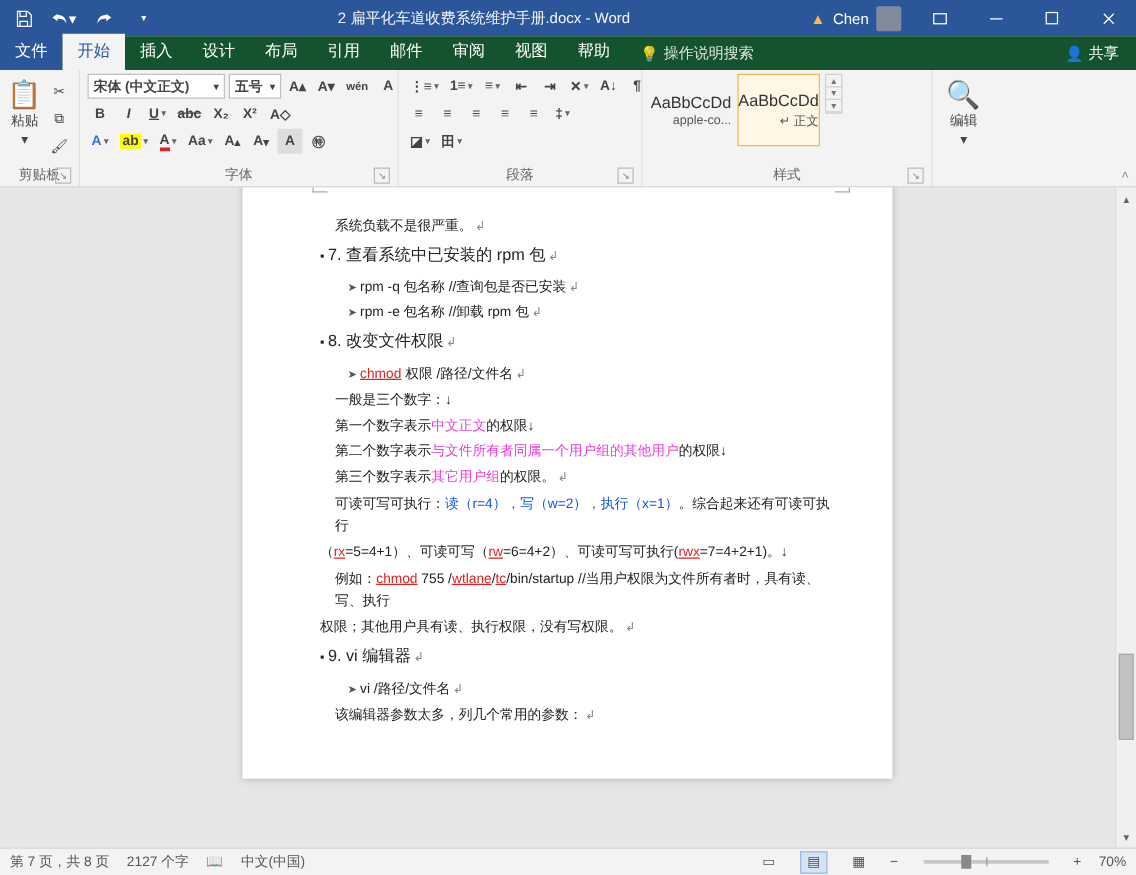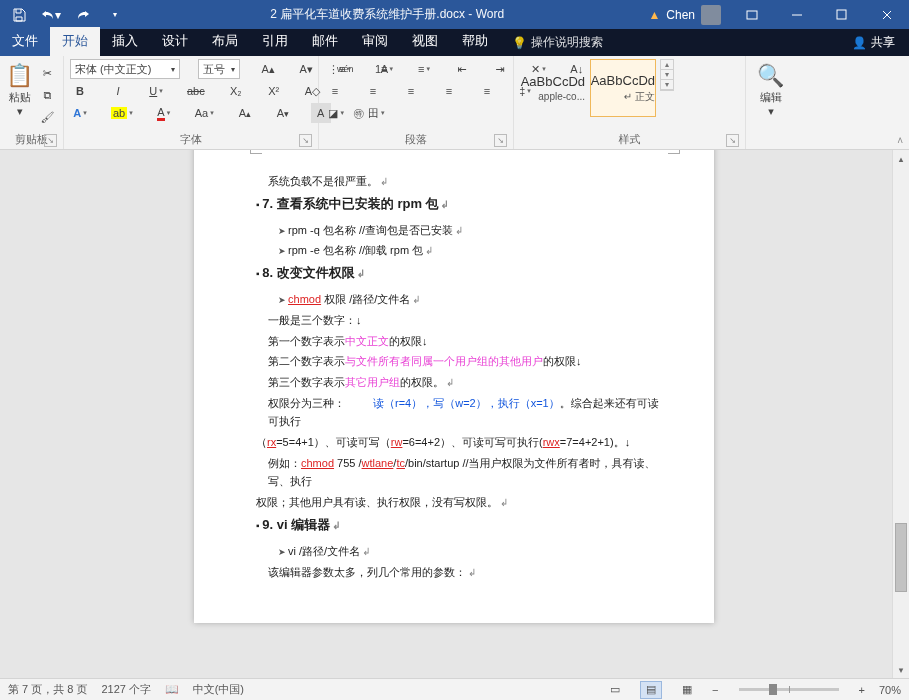--- a/index.html
+++ b/index.html
@@ -8,63 +8,63 @@
 .titlebar { height: 29px; background: linear-gradient(#2b579a,#2b579a); display: flex; align-items: center; color: #fff; font-size: 12px; }
 .titlebar .qat { display: flex; align-items: center; gap: 6px; padding: 0 6px; }
 .titlebar .qat .qbtn { width: 26px; height: 24px; display: flex; align-items: center; justify-content: center; color: #fff; }
 .titlebar .title { flex: 1; text-align: center; opacity: .95; }
 .titlebar .wincontrols { display: flex; align-items: center; }
 .titlebar .wincontrols .wbtn { width: 45px; height: 29px; display: flex; align-items: center; justify-content: center; color: #fff; }
 .titlebar .user { display: flex; align-items: center; gap: 6px; padding: 0 8px; font-size: 12px; }
 .titlebar .user .warn { color: #ffb84d; }
 .titlebar .user .avatar { width: 20px; height: 20px; background: #808c9e; border-radius: 2px; }
 
-.tabs { height: 27px; background: #0f172a; display: flex; align-items: flex-end; color: #fff; font-size: 13px; }
+.tabs { height: 27px; background: #14532d; display: flex; align-items: flex-end; color: #fff; font-size: 13px; }
 .tabs .tab { padding: 5px 12px 6px; cursor: pointer; }
 .tabs .tab.file { background: #2b579a; }
 .tabs .tab.active { background: #f3f3f3; color: #2b579a; }
 .tabs .tell { display: flex; align-items: center; gap: 4px; padding: 5px 12px; opacity: .85; font-size: 12px; }
 .tabs .spacer { flex: 1; }
 .tabs .share { padding: 5px 14px; font-size: 12px; display: flex; align-items: center; gap: 4px; }
 
 .ribbon { height: 94px; background: #f3f3f3; border-bottom: 1px solid #d4d4d4; display: flex; font-size: 11px; color: #444; position: relative; }
 .ribbon .group { border-right: 1px solid #e1e1e1; padding: 3px 6px 2px; display: flex; flex-direction: column; }
 .ribbon .group .body { flex: 1; display: flex; align-items: flex-start; gap: 4px; }
 .ribbon .group .label { text-align: center; font-size: 11px; color: #666; padding-top: 1px; position: relative; }
 .ribbon .group .label .launcher { position: absolute; right: 0; bottom: 0; width: 13px; height: 13px; border: 1px solid #bbb; font-size: 8px; line-height: 11px; text-align: center; color: #888; }
 .rbtn { min-width: 20px; height: 20px; display: inline-flex; align-items: center; justify-content: center; border: 1px solid transparent; padding: 0 2px; color: #444; }
 .rbtn .dd { font-size: 7px; margin-left: 2px; color: #666; }
 .bigbtn { width: 40px; display: flex; flex-direction: column; align-items: center; gap: 2px; padding-top: 4px; }
 .bigbtn .icon { font-size: 22px; }
 .bigbtn .text { font-size: 11px; text-align: center; line-height: 12px; }
 .fontname { width: 110px; height: 20px; border: 1px solid #c0c0c0; background: #fff; font-size: 11px; padding: 0 4px; display: flex; align-items: center; justify-content: space-between; }
 .fontsize { width: 42px; height: 20px; border: 1px solid #c0c0c0; background: #fff; font-size: 11px; padding: 0 4px; display: flex; align-items: center; justify-content: space-between; }
-.row { display: flex; gap: 18px; align-items: flex-start; margin-bottom: 2px; }
+.row { display: flex; gap: 3px; align-items: flex-start; margin-bottom: 2px; font-weight: bold; }
 .stylebox { width: 66px; height: 58px; border: 1px solid transparent; display: flex; flex-direction: column; align-items: flex-end; justify-content: center; gap: 2px; }
 .stylebox.sel { border-color: #f0b85a; background: #fff6e5; }
 .stylebox .preview { font-size: 13px; color: #333; }
 .stylebox .preview.big { font-size: 22px; font-weight: bold; }
 .stylebox .name { font-size: 10px; color: #555; }
 .stylescroll { width: 14px; display: flex; flex-direction: column; border: 1px solid #d0d0d0; }
 .stylescroll div { flex: 1; display: flex; align-items: center; justify-content: center; font-size: 8px; color: #777; border-bottom: 1px solid #d0d0d0; }
 .collapse-caret { position: absolute; right: 6px; bottom: 3px; font-size: 10px; color: #888; }
 
 .docarea { position: absolute; top: 150px; bottom: 22px; left: 0; right: 0; background: #e6e6e6; overflow: hidden; }
 .page { position: absolute; left: 194px; top: -10px; width: 520px; background: #fff; box-shadow: 0 0 6px rgba(0,0,0,.25); padding: 30px 46px 40px 62px; font-size: 11px; color: #222; line-height: 1.7; }
 .page .mark { position: absolute; top: 0; width: 12px; height: 14px; border-left: 1px solid #aaa; border-bottom: 1px solid #aaa; }
 .page .mark.r { right: 34px; border-left: none; border-right: 1px solid #aaa; }
 .page .mark.l { left: 56px; }
 .page p { margin: 2px 0; }
 .page .para-mark::after { content: "↲"; color: #888; font-size: 10px; margin-left: 2px; }
-.page .h { font-weight: bold; font-size: 13px; margin: 0 0 6px; }
+.page .h { font-weight: normal; font-size: 13px; margin: 0 0 6px; }
 .page .h::before { content: "▪ "; font-size: 10px; }
 .page .bullet::before { content: "➤  "; font-size: 9px; color: #555; }
 .page .indent1 { padding-left: 22px; }
 .page .indent2 { padding-left: 12px; }
-.page .blue { color: #1155dd; margin-left: 28px; }
+.page .blue { color: #1155dd; }
 .page .pink { color: #e83ed4; }
 .page .uline { text-decoration: underline; }
 .page .red { color: #d22; }
 
 .scrollbar-v { position: absolute; right: 0; top: 0; bottom: 0; width: 17px; background: #f0f0f0; border-left: 1px solid #dcdcdc; }
 .scrollbar-v .arrow { height: 17px; display: flex; align-items: center; justify-content: center; font-size: 9px; color: #666; }
 .scrollbar-v .track { position: absolute; top: 17px; bottom: 17px; left: 2px; right: 2px; }
 .scrollbar-v .thumb { position: absolute; left: 0; right: 0; background: #c2c2c2; border: 1px solid #aaa; }
 
 .statusbar { position: absolute; bottom: 0; left: 0; right: 0; height: 22px; background: #f3f3f3; border-top: 1px solid #d4d4d4; display: flex; align-items: center; font-size: 11px; color: #555; padding: 0 8px; gap: 14px; }
@@ -304,21 +304,21 @@
     <p class="h para-mark"><span>7.  查看系统中已安装的 rpm 包</span></p>
     <p class="indent1 bullet para-mark"><span>rpm -q  包名称   //查询包是否已安装</span></p>
     <p class="indent1 bullet para-mark"><span>rpm -e  包名称  //卸载 rpm 包</span></p>
 
     <p class="h para-mark"><span>8.  改变文件权限</span></p>
     <p class="indent1 bullet para-mark"><span class="uline red">chmod</span><span> 权限 /路径/文件名</span></p>
     <p class="indent2"><span>一般是三个数字：↓</span></p>
     <p class="indent2"><span>第一个数字表示</span><span class="pink">中文正文</span><span>的权限↓</span></p>
     <p class="indent2"><span>第二个数字表示</span><span class="pink">与文件所有者同属一个用户组的其他用户</span><span>的权限↓</span></p>
     <p class="indent2 para-mark"><span>第三个数字表示</span><span class="pink">其它用户组</span><span>的权限。</span></p>
-    <p class="indent2"><span>权限分为三种：</span><span class="blue">读（r=4），写（w=2），执行（x=1）</span><span>。综合起来还有可读可执行</span></p>
+    <p class="indent2"><span>可读可写可执行：</span><span class="blue">读（r=4），写（w=2），执行（x=1）</span><span>。综合起来还有可读可执行</span></p>
     <p><span>（</span><span class="uline red">rx</span><span>=5=4+1）、可读可写（</span><span class="uline red">rw</span><span>=6=4+2）、可读可写可执行(</span><span class="uline red">rwx</span><span>=7=4+2+1)。↓</span></p>
     <p class="indent2"><span>例如：</span><span class="uline red">chmod</span><span> 755 /</span><span class="uline red">wtlane</span><span>/</span><span class="uline red">tc</span><span>/bin/startup    //当用户权限为文件所有者时，具有读、写、执行</span></p>
     <p class="para-mark"><span>权限；其他用户具有读、执行权限，没有写权限。</span></p>
 
     <p class="h para-mark"><span>9.  vi 编辑器</span></p>
     <p class="indent1 bullet para-mark"><span>vi /路径/文件名</span></p>
     <p class="indent2 para-mark"><span>该编辑器参数太多，列几个常用的参数：</span></p>
   </div>
 
   <div class="scrollbar-v">

